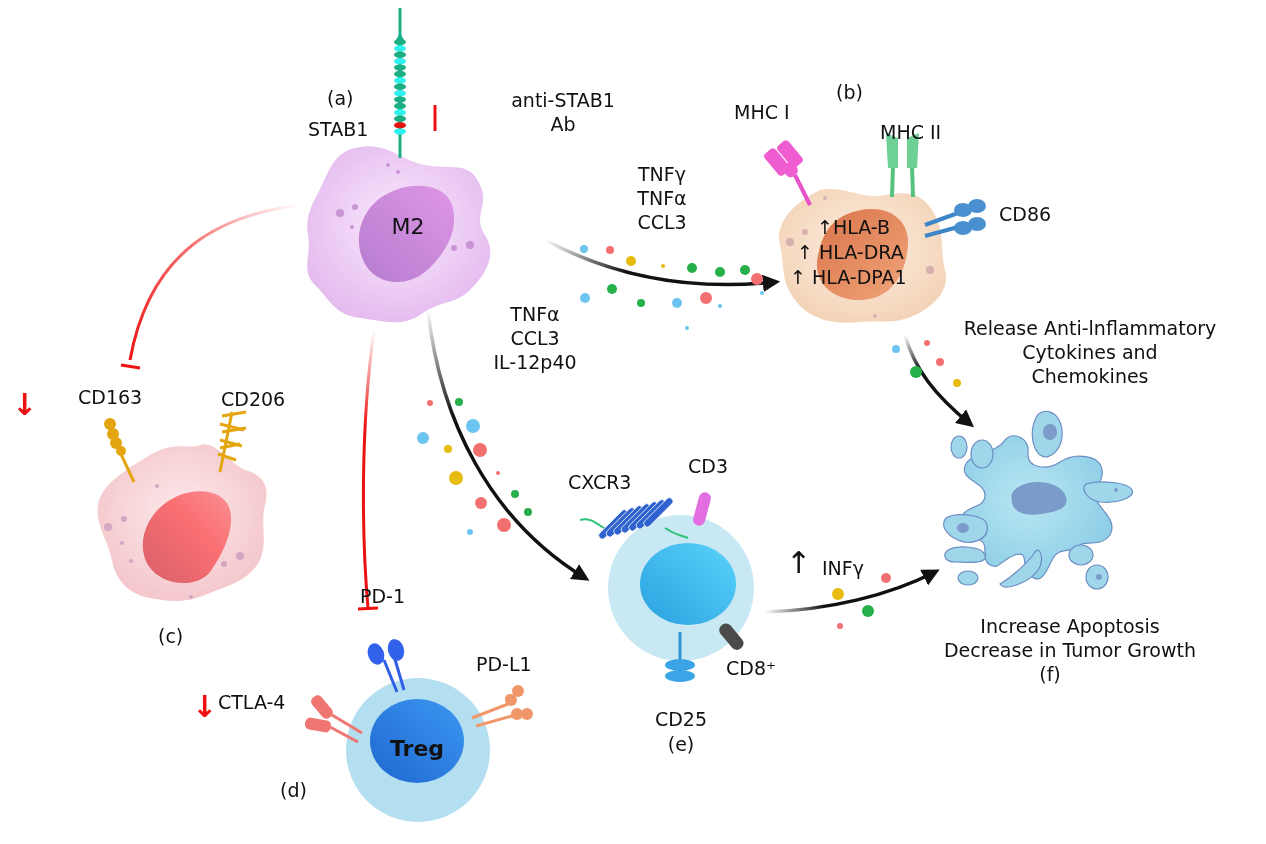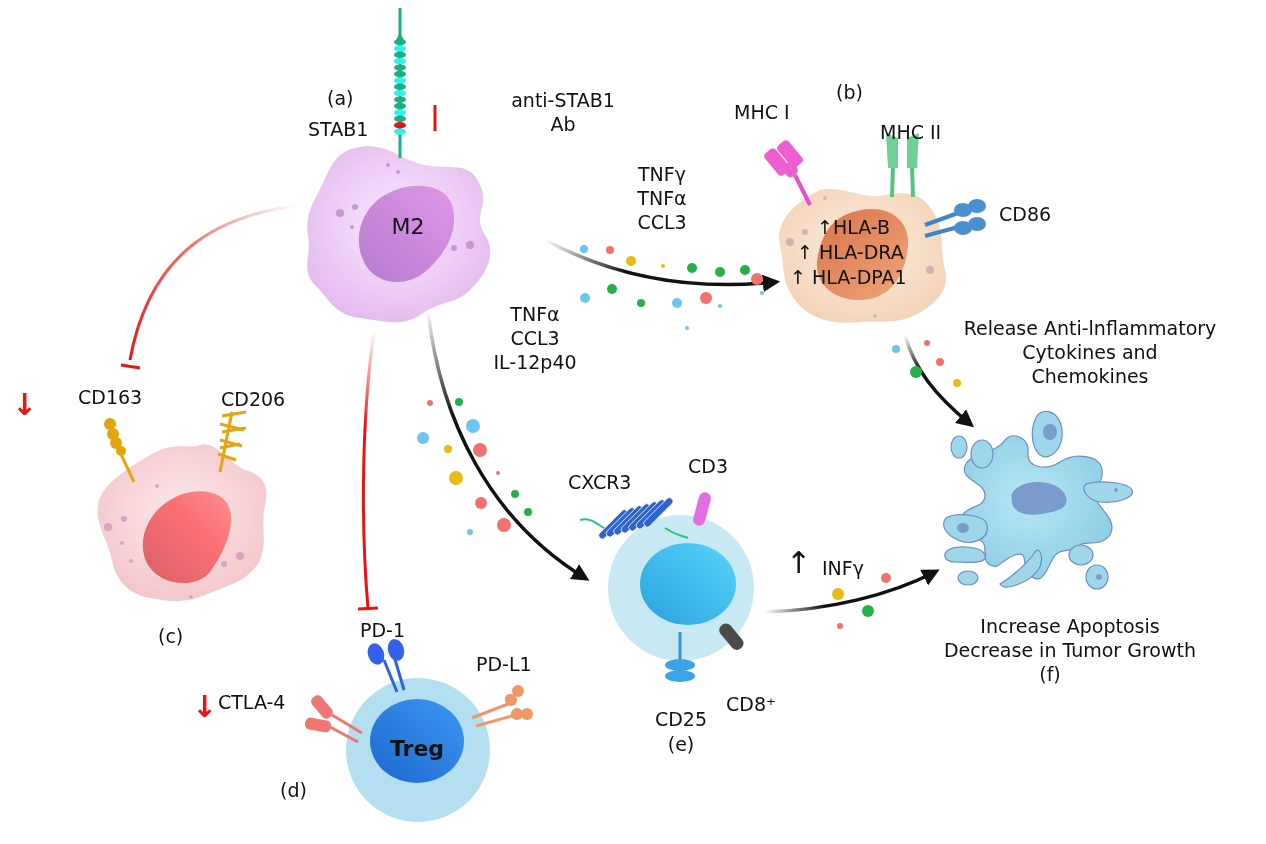--- a/index.html
+++ b/index.html
@@ -341,30 +341,30 @@
 IL-12p40</div>
 <div class="lbl ctr ml" style="left:1090px;top:316px;">Release Anti-lnflammatory
 Cytokines and
 Chemokines</div>
 
 <div class="red-arrow" style="left:12px;top:390px;">↓</div>
 <div class="lbl" style="left:78px;top:385px;text-align:right;">CD163</div>
 <div class="lbl" style="left:221px;top:387px;">CD206</div>
 <div class="lbl" style="left:158px;top:624px;">(c)</div>
 
-<div class="lbl" style="left:360px;top:618px;text-align:right;">PD-1</div>
+<div class="lbl" style="left:360px;top:584px;text-align:right;">PD-1</div>
 <div class="lbl" style="left:476px;top:652px;">PD-L1</div>
 <div class="red-arrow" style="left:192px;top:692px;">↓</div>
 <div class="lbl" style="left:218px;top:690px;">CTLA-4</div>
 <div class="celltext" style="left:417px;top:748px;">Treg</div>
 <div class="lbl" style="left:280px;top:778px;">(d)</div>
 
 <div class="lbl" style="left:568px;top:470px;">CXCR3</div>
 <div class="lbl" style="left:688px;top:454px;">CD3</div>
-<div class="lbl" style="left:726px;top:656px;margin-top:36px;">CD8⁺</div>
+<div class="lbl" style="left:726px;top:656px;">CD8⁺</div>
 <div class="lbl ctr" style="left:681px;top:707px;">CD25</div>
 <div class="lbl ctr" style="left:681px;top:732px;">(e)</div>
 <div class="blk-arrow" style="left:786px;top:548px;">↑</div>
 <div class="lbl" style="left:822px;top:556px;">INFγ</div>
 
 <div class="lbl ctr ml" style="left:1050px;top:614px;margin-left:20px;">Increase Apoptosis
 Decrease in Tumor Growth</div>
 <div class="lbl ctr" style="left:1050px;top:662px;">(f)</div>
 
 </body></html>

